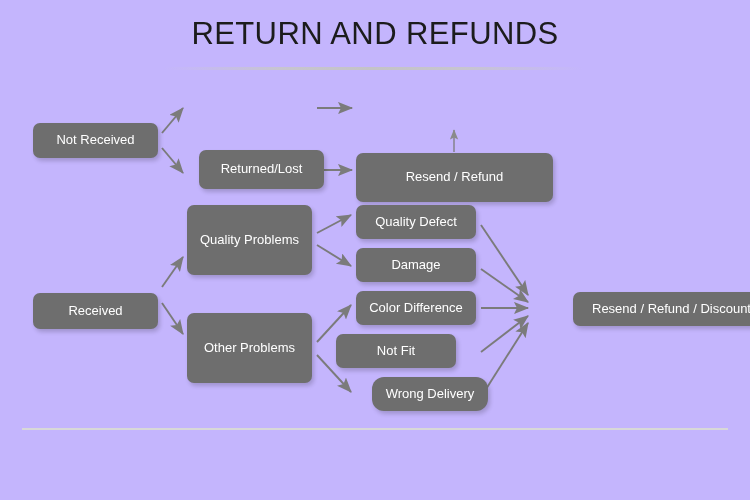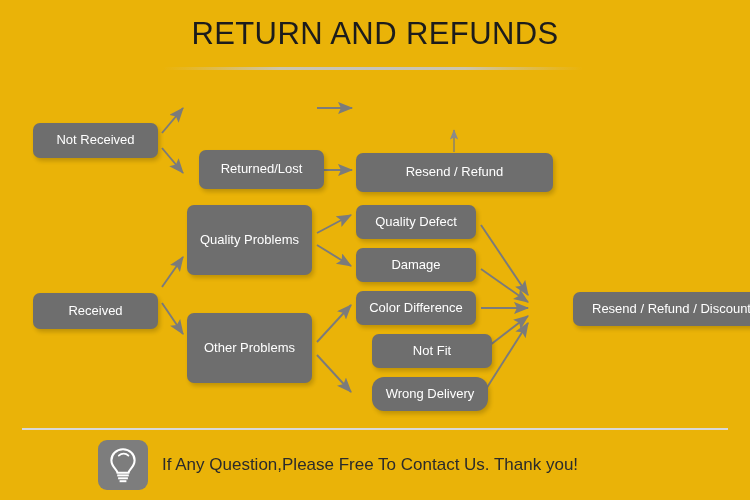--- a/index.html
+++ b/index.html
@@ -5,21 +5,21 @@
 <style>
   html, body {
     margin: 0;
     padding: 0;
     background: #ffffff;
   }
   #page {
     position: relative;
     width: 750px;
     height: 500px;
-    background: #eab308;
+    background: #c4b5fd;
     font-family: "Liberation Sans", sans-serif;
     overflow: hidden;
   }
 
   
   #title {
     position: absolute;
     left: 0;
     top: 16px;
     width: 750px;
@@ -154,45 +154,31 @@
     <line x1="481" y1="269" x2="528" y2="302" marker-end="url(#ah)"></line>
     <line x1="481" y1="308" x2="528" y2="308" marker-end="url(#ah)"></line>
     <line x1="481" y1="352" x2="528" y2="316" marker-end="url(#ah)"></line>
     <line x1="481" y1="397" x2="528" y2="323" marker-end="url(#ah)"></line>
   </svg>
 
   <div class="node" style="left:33px; top:123px; width:125px; height:35px;">Not Received</div>
 
   <div class="node" style="left:199px; top:150px; width:125px; height:39px;">Returned/Lost</div>
 
-  <div class="node" style="left:356px; top:153px; width:197px; height:39px;">Resend / Refund</div>
+  <div class="node" style="left:356px; top:153px; width:197px; height:49px;">Resend / Refund</div>
 
   <div class="node" style="left:33px; top:277px; width:125px; height:36px;margin-top:16px;">Received</div>
 
   <div class="node" style="left:187px; top:205px; width:125px; height:70px;">Quality Problems</div>
   <div class="node" style="left:187px; top:313px; width:125px; height:70px;">Other Problems</div>
 
   <div class="node" style="left:356px; top:205px; width:120px; height:34px;">Quality Defect</div>
   <div class="node" style="left:356px; top:248px; width:120px; height:34px;">Damage</div>
   <div class="node" style="left:356px; top:291px; width:120px; height:34px;">Color Difference</div>
-  <div class="node" style="left:372px; top:334px; width:120px; height:34px;">Not Fit</div>
+  <div class="node" style="left:336px; top:334px; width:120px; height:34px;">Not Fit</div>
   <div class="node" style="left:372px; top:377px; width:116px; height:34px;border-radius:12px;">Wrong Delivery</div>
 
   <div class="node" style="left:533px; top:292px; width:197px; height:34px;margin-left:40px;">Resend / Refund / Discount</div>
 
   <div id="footer-divider"></div>
 
-  <div id="footer">
-    <div id="bulb-badge">
-      <svg width="34" height="38" viewBox="0 0 34 38" xmlns="http://www.w3.org/2000/svg">
-        <path d="M17 3.2 C10.4 3.2 5.4 8.1 5.4 14.2 C5.4 18.1 7.3 20.7 9.4 23.1
-                 C10.6 24.5 11.3 25.6 11.5 26.8 L22.5 26.8 C22.7 25.6 23.4 24.5 24.6 23.1
-                 C26.7 20.7 28.6 18.1 28.6 14.2 C28.6 8.1 23.6 3.2 17 3.2 Z" fill="none" stroke="#ffffff" stroke-width="2.1"></path>
-        <path d="M12.8 9.6 C15.6 7.0 19.9 7.0 22.4 9.6" fill="none" stroke="#ffffff" stroke-width="1.8" stroke-linecap="round"></path>
-        <line x1="11.2" y1="29.4" x2="22.8" y2="29.4" stroke="#ffffff" stroke-width="2"></line>
-        <line x1="12.1" y1="32.3" x2="21.9" y2="32.3" stroke="#ffffff" stroke-width="2"></line>
-        <line x1="13.6" y1="35.2" x2="20.4" y2="35.2" stroke="#ffffff" stroke-width="2"></line>
-      </svg>
-    </div>
-    <div id="footer-text">If Any Question,Please Free To Contact Us. Thank you!</div>
-  </div>
 
 </div>
 
 </body></html>

